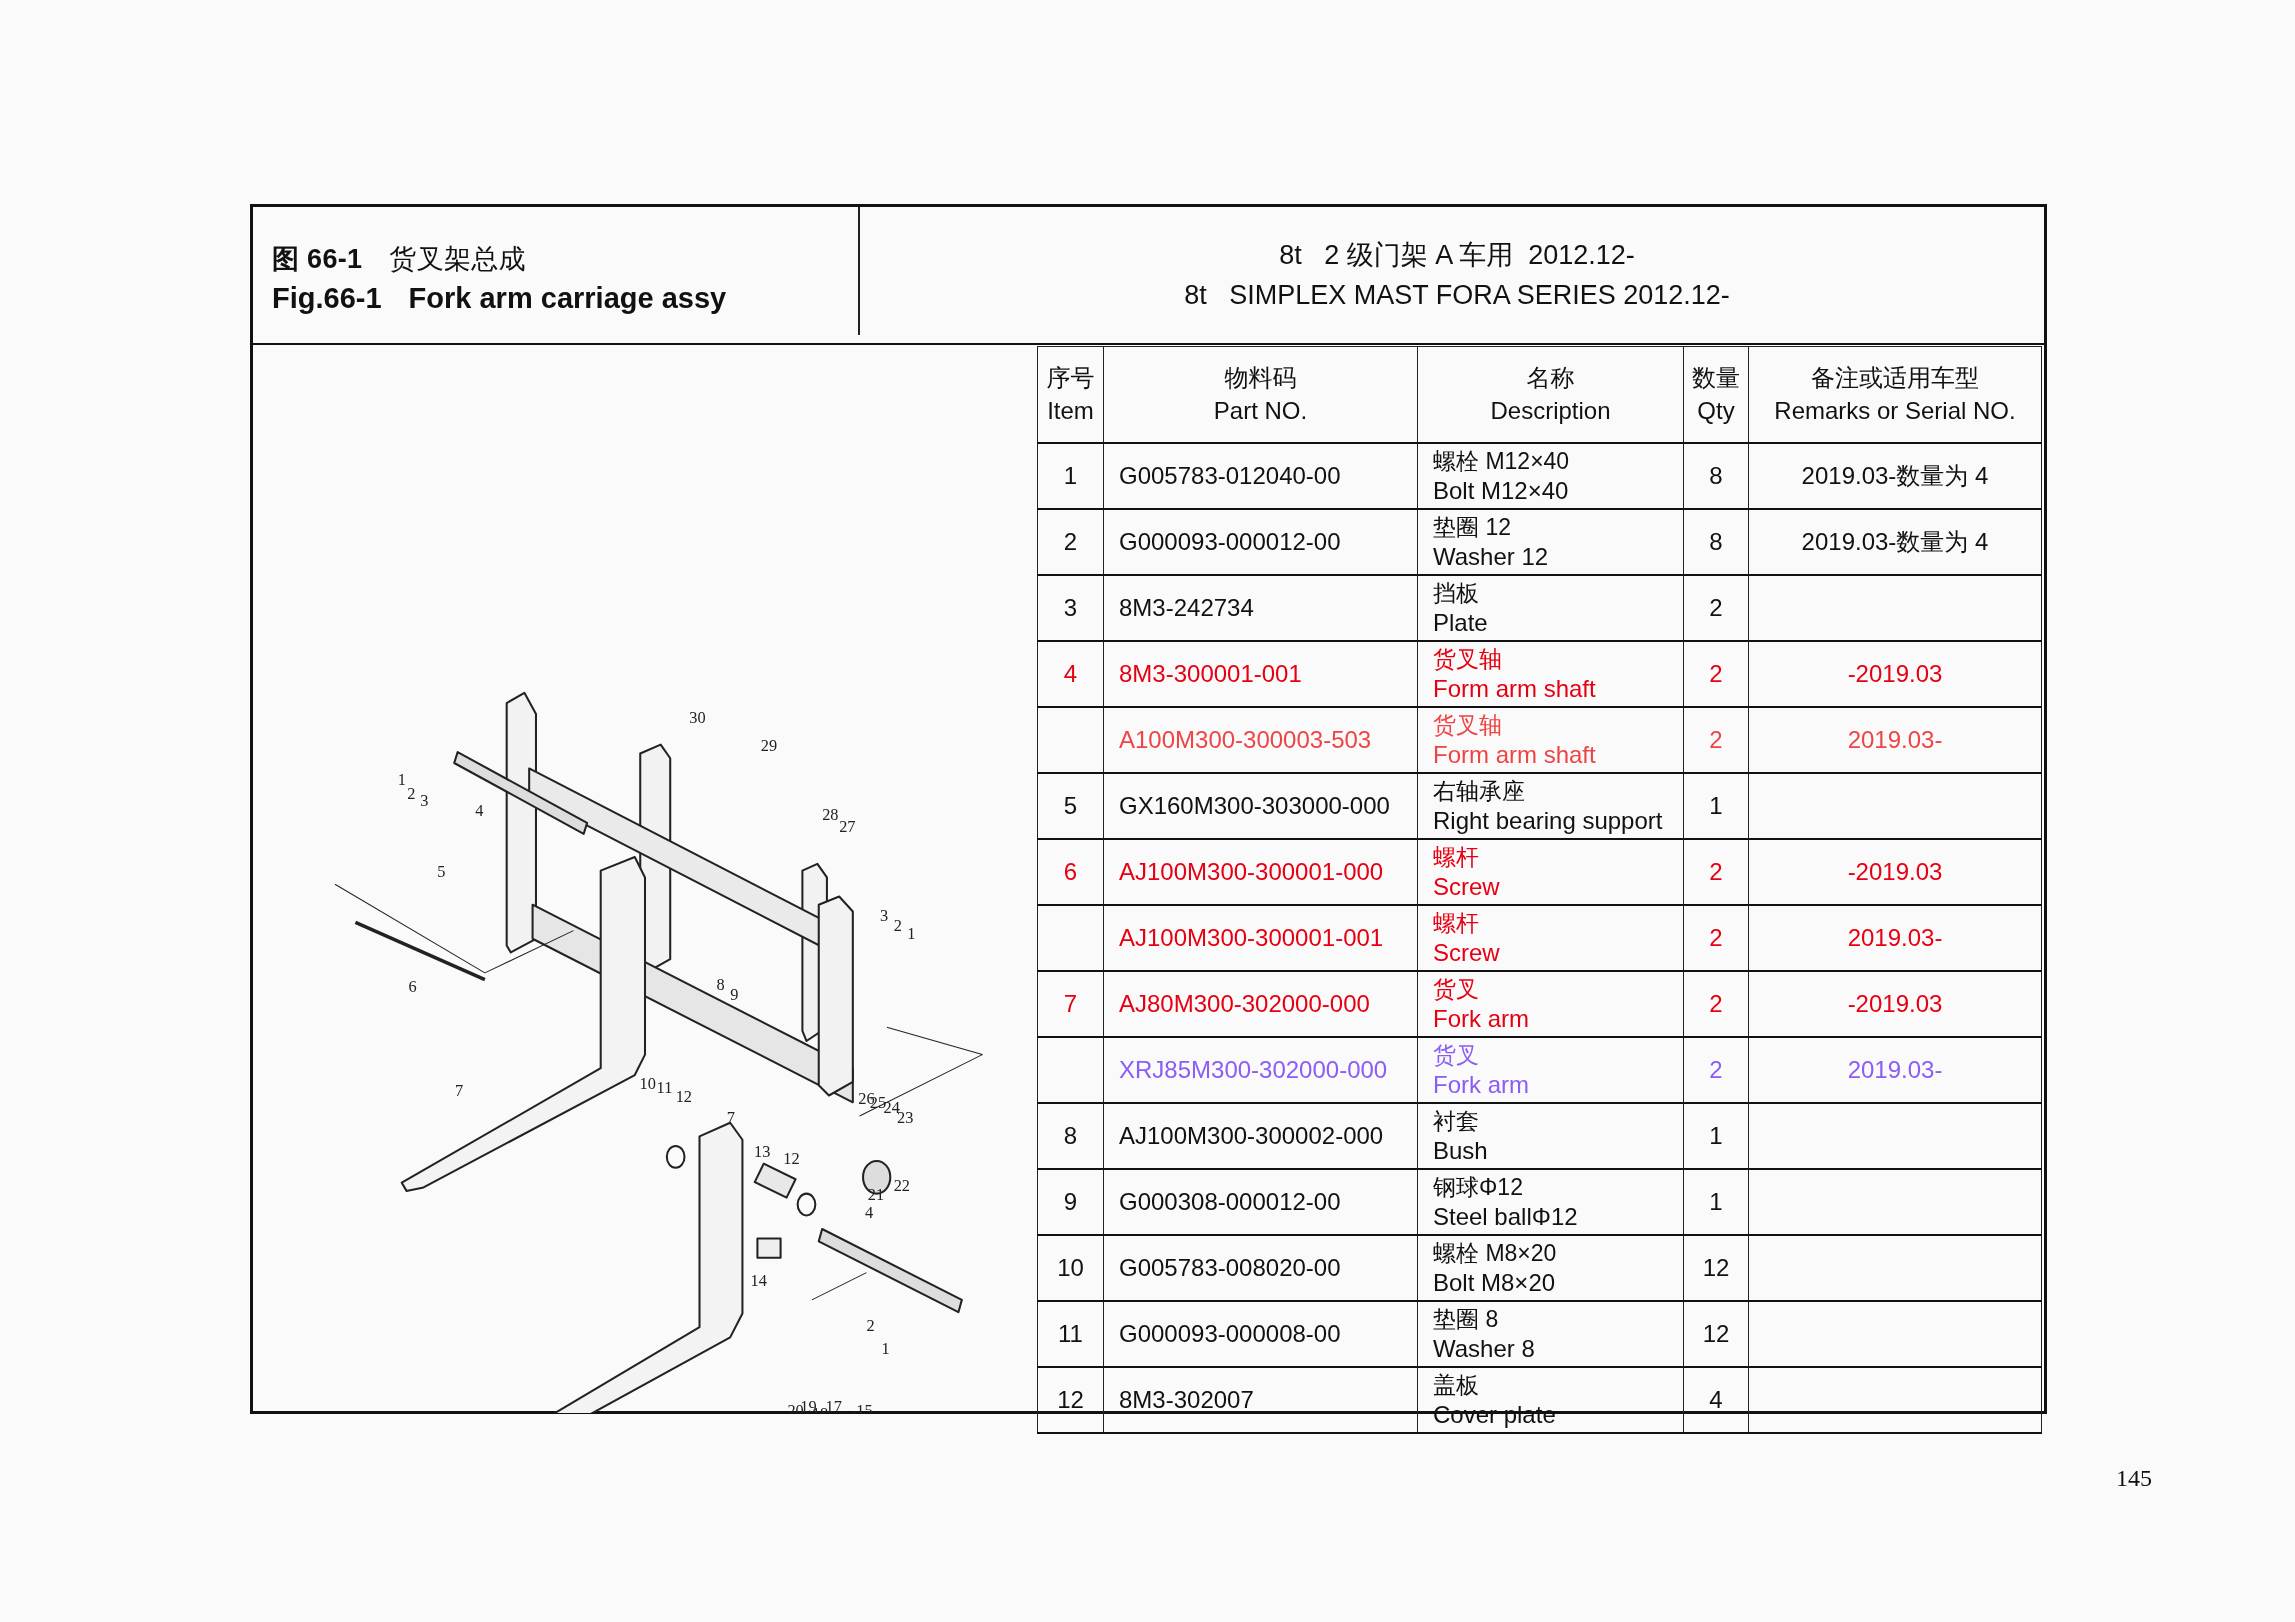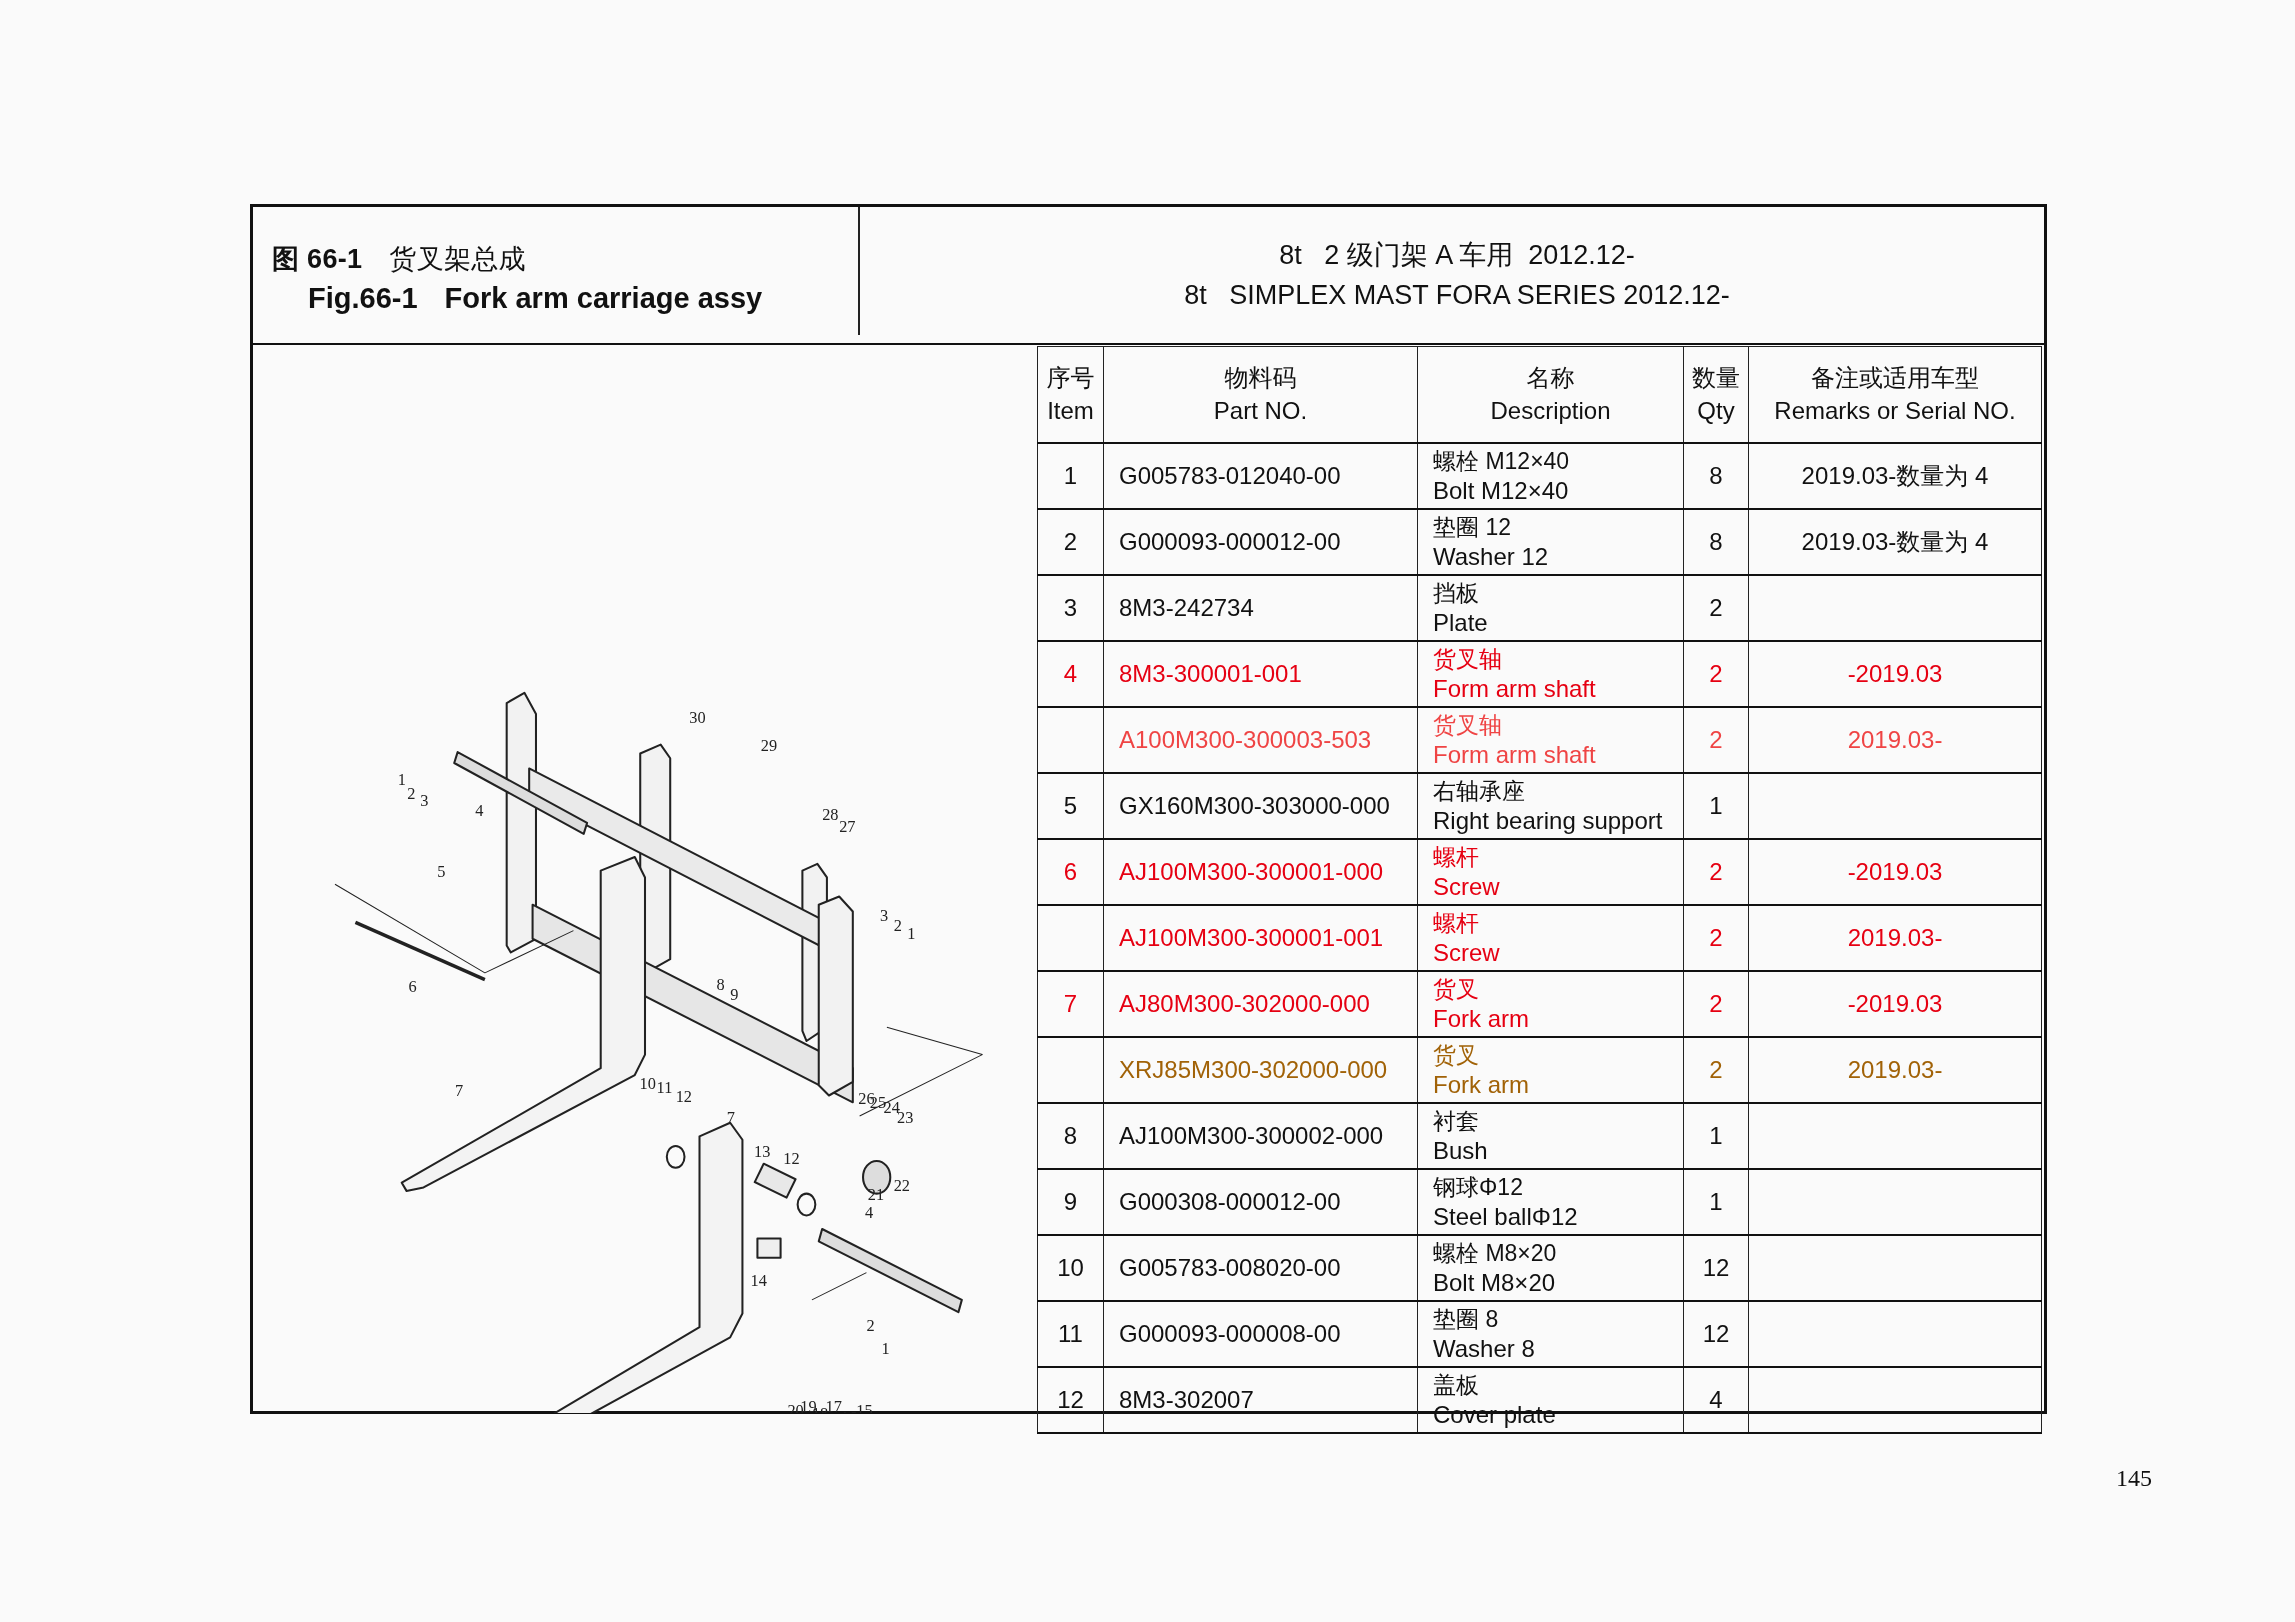--- a/index.html
+++ b/index.html
@@ -15,21 +15,21 @@
     position:absolute; left:0; top:0; width:607px; height:128px;
     border-right:2px solid #222; box-sizing:border-box;
   }
   .hdr-right {
     position:absolute; left:617px; top:0; right:0; height:136px; box-sizing:border-box;
     display:flex; flex-direction:column; align-items:center; justify-content:center;
   }
   .hdr-line { position:absolute; left:0; right:0; top:136px; height:0; border-top:2.7px solid #111; }
   .fig-cn { position:absolute; left:19px; top:34px; font-size:27px; font-weight:bold; letter-spacing:0.3px; }
   .fig-cn .cn { font-weight:normal; margin-left:27px; }
-  .fig-en { position:absolute; left:19px; top:75px; font-size:29px; font-weight:bold;margin-left:36px; }
+  .fig-en { position:absolute; left:19px; top:75px; font-size:29px; font-weight:bold; }
   .fig-en .t { margin-left:27px; }
   .series-cn, .series-en { font-size:27px; line-height:40px; white-space:pre; }
 
   .drawing { position:absolute; left:0; top:139px; width:784px; height:1067px; }
 
   table.parts {
     position:absolute; left:784px; top:139px; width:1005px;
     border-collapse:collapse; table-layout:fixed; font-size:24px;
   }
   table.parts th, table.parts td {
@@ -264,21 +264,21 @@
       <tr class="red" style="color: rgb(230, 0, 18);">
           <td>7</td>
           <td class="left">AJ80M300-302000-000</td>
           <td class="desc">
             <div class="cn-small">货叉</div>
             <div>Fork arm</div>
           </td>
           <td>2</td>
           <td>-2019.03</td>
         </tr>
-      <tr class="red" style="color: #a16207;">
+      <tr class="red" style="color: #8b5cf6;">
           <td></td>
           <td class="left">XRJ85M300-302000-000</td>
           <td class="desc">
             <div class="cn-small">货叉</div>
             <div>Fork arm</div>
           </td>
           <td>2</td>
           <td>2019.03-</td>
         </tr>
       <tr>

